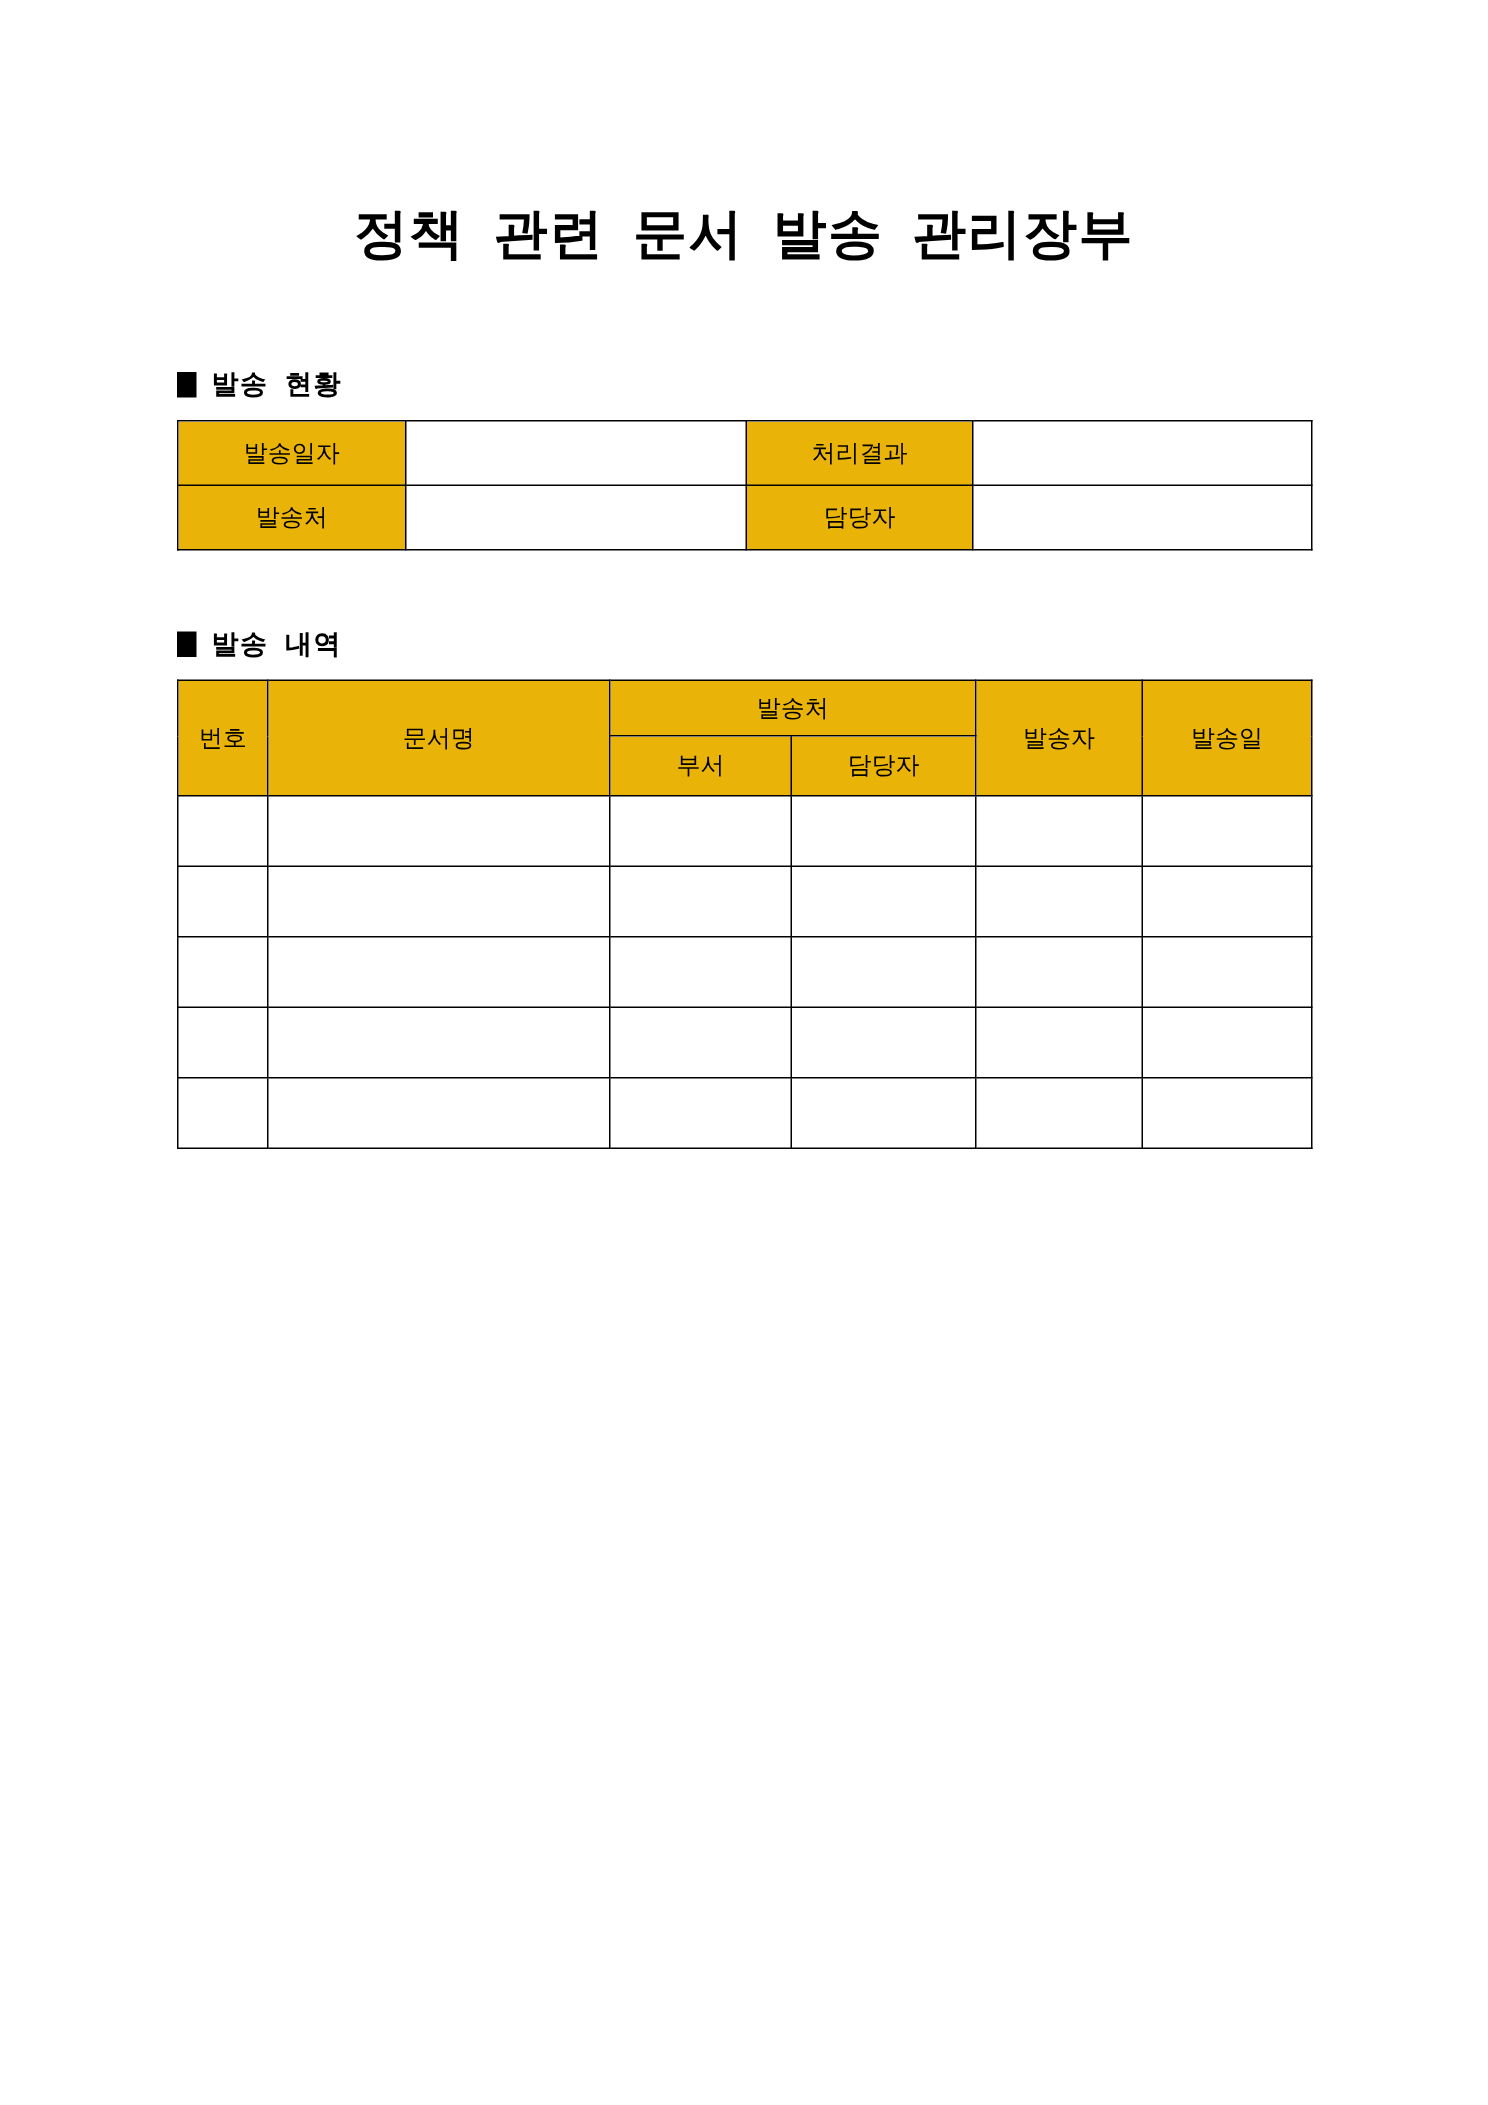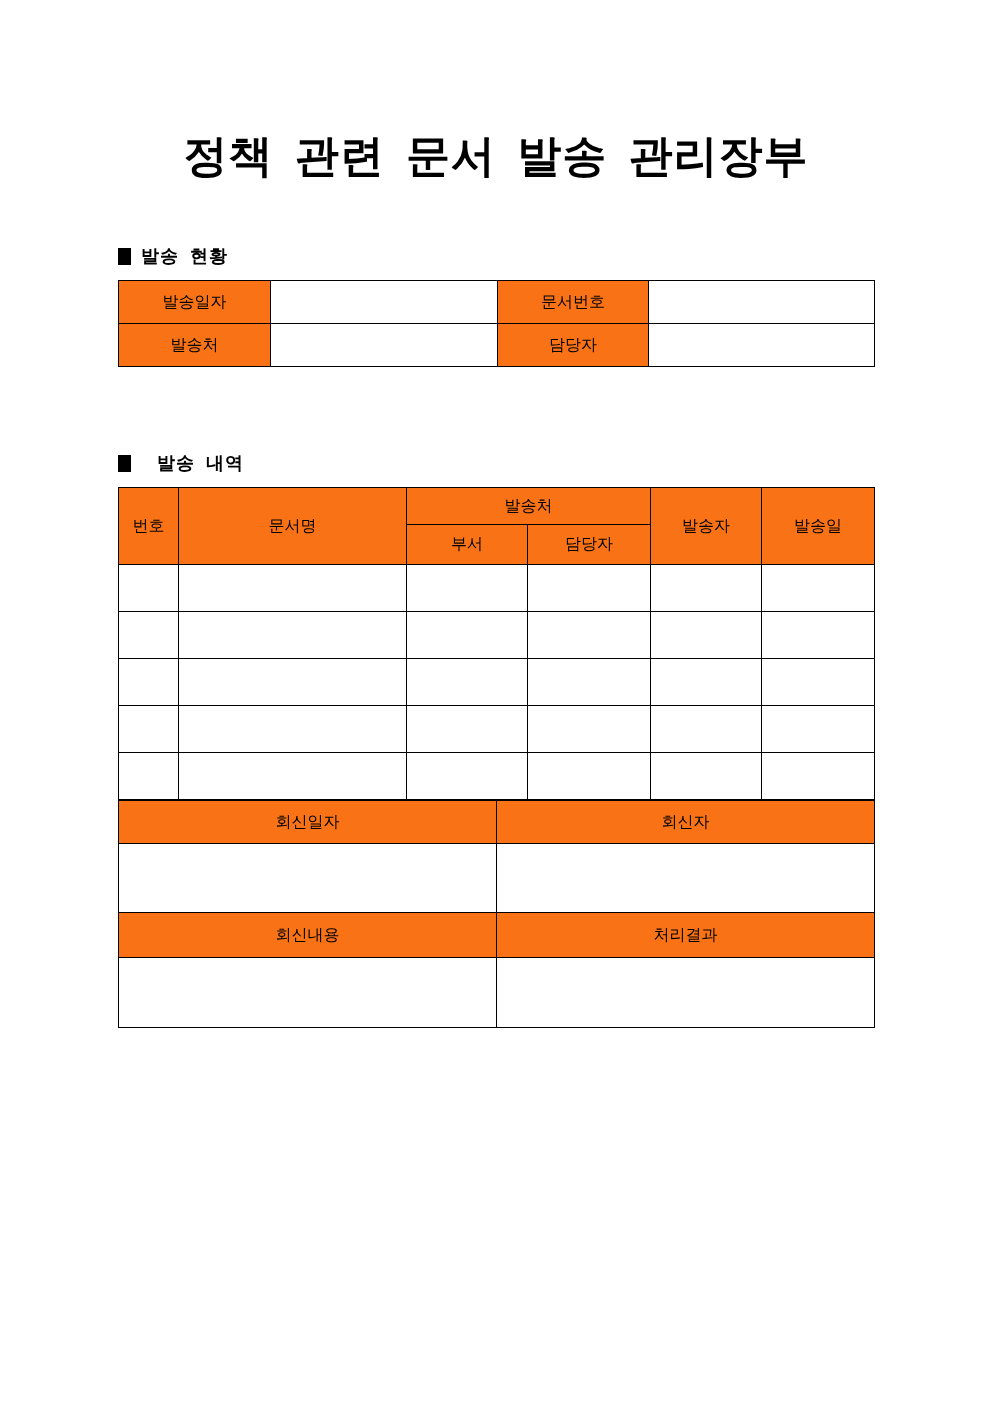--- a/index.html
+++ b/index.html
@@ -21,21 +21,21 @@
     overflow: hidden;
   }
   .content {
     width: 756px;
     margin: 0 auto;
   }
   .doc-title {
     margin: 0;
     padding-top: 133px;
     text-align: center;
-    font-size: 44px;
+    font-size: 36px;
     line-height: 46px;
     font-weight: bold;
     letter-spacing: 1px;
     word-spacing: 8px;
     white-space: nowrap;
   }
   .section-heading {
     display: flex;
     align-items: center;
     font-size: 18px;
@@ -47,40 +47,40 @@
   }
   .section-heading .marker {
     display: inline-block;
     width: 13px;
     height: 17px;
     background: #000000;
     margin-right: 10px;
     flex: 0 0 auto;
   }
   .sec1 .section-heading { margin-top: 65px; }
-  .sec2 .section-heading { margin-top: 84px; gap: 16px; }
+  .sec2 .section-heading { margin-top: 50px; }
   .sec3 .section-heading { margin-top: 70px; }
 
   table.grid {
     border-collapse: collapse;
     table-layout: fixed;
     width: 756px;
     border: 1.5px solid #000000;
   }
   table.grid td {
     border: 1.5px solid #000000;
     padding: 0 4px;
     font-size: 16px;
     text-align: center;
     vertical-align: middle;
     overflow: hidden;
     white-space: nowrap;
   }
   td.lbl {
-    background: #f97316;
+    background: #eab308;
   }
   td.fill {
     background: #ffffff;
   }
 
   
   .t1 tr { height: 43px; }
 
   
   .t2 tr.hrow1 { height: 37px; }
@@ -110,21 +110,21 @@
         <colgroup>
           <col style="width:152px">
             <col style="width:227px">
             <col style="width:151px">
             <col style="width:226px">
         </colgroup>
         <tbody>
             <tr>
           <td class="lbl">발송일자</td>
           <td class="fill"></td>
-          <td class="lbl">문서번호</td>
+          <td class="lbl">처리결과</td>
           <td class="fill"></td>
         </tr>
         <tr>
           <td class="lbl">발송처</td>
           <td class="fill"></td>
           <td class="lbl">담당자</td>
           <td class="fill"></td>
         </tr>
       </tbody>
         </table>
@@ -194,40 +194,16 @@
               <td class="fill"></td>
               <td class="fill"></td>
               <td class="fill"></td>
               <td class="fill"></td>
         </tr>
       </tbody>
         </table>
     </div>
 
     <div class="sec3">
-      <table class="grid t3">
-        <colgroup>
-          <col style="width:378px">
-            <col style="width:378px">
-        </colgroup>
-        <tbody>
-            <tr class="hrowA">
-          <td class="lbl">회신일자</td>
-          <td class="lbl">회신자</td>
-        </tr>
-        <tr class="blankA">
-          <td class="fill"></td>
-          <td class="fill"></td>
-        </tr>
-        <tr class="hrowB">
-          <td class="lbl">회신내용</td>
-          <td class="lbl">처리결과</td>
-        </tr>
-        <tr class="blankB">
-          <td class="fill"></td>
-          <td class="fill"></td>
-        </tr>
-      </tbody>
-        </table>
     </div>
 
   </div>
 </div>
 
 </body></html>

